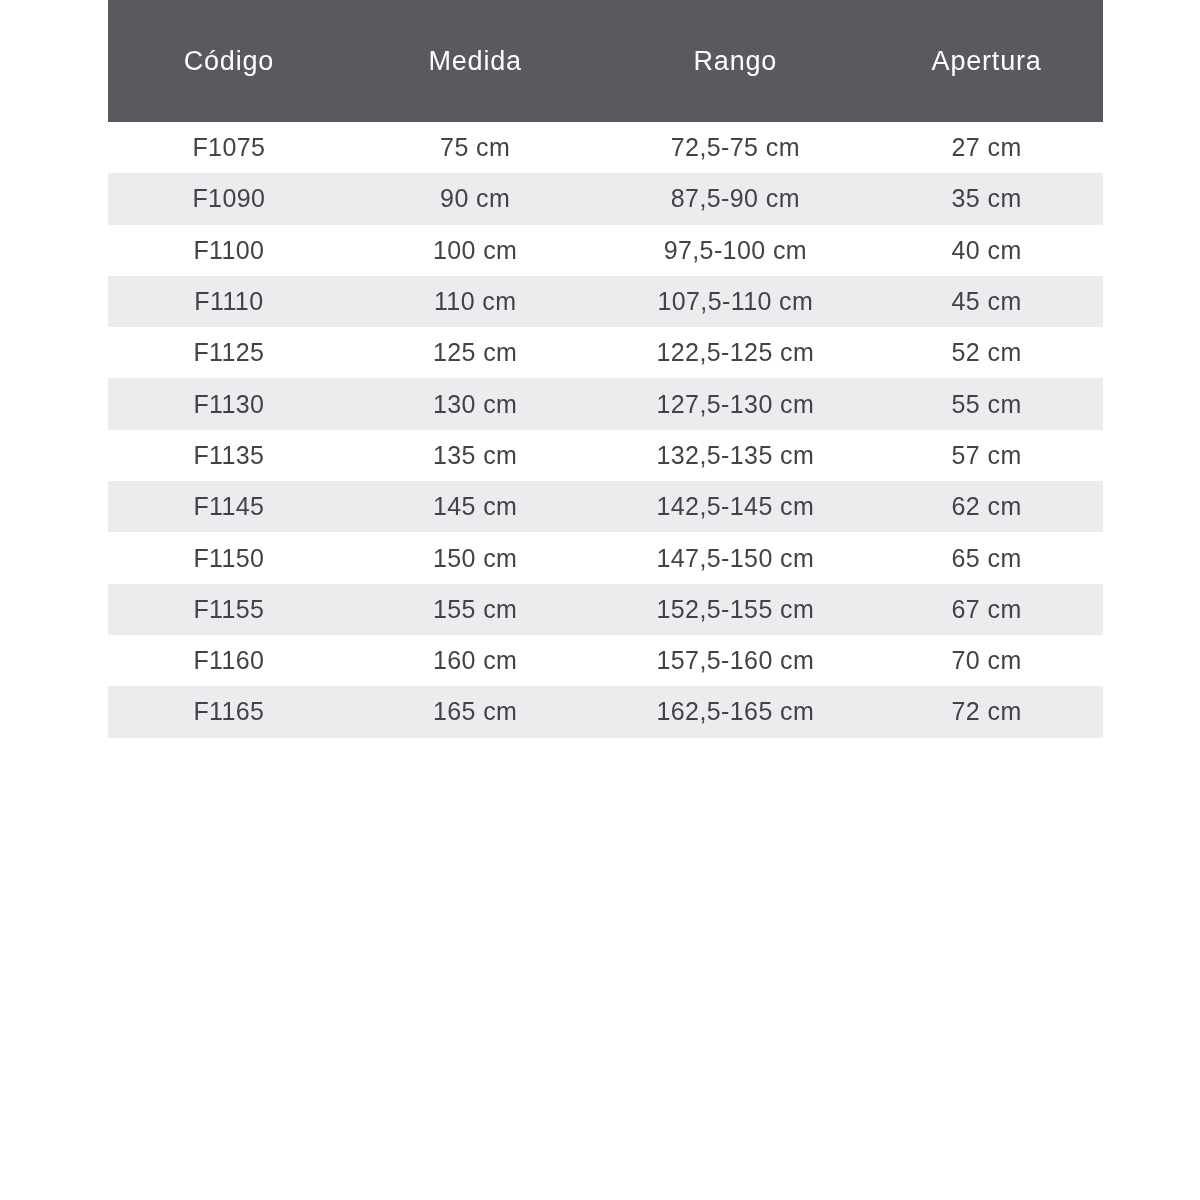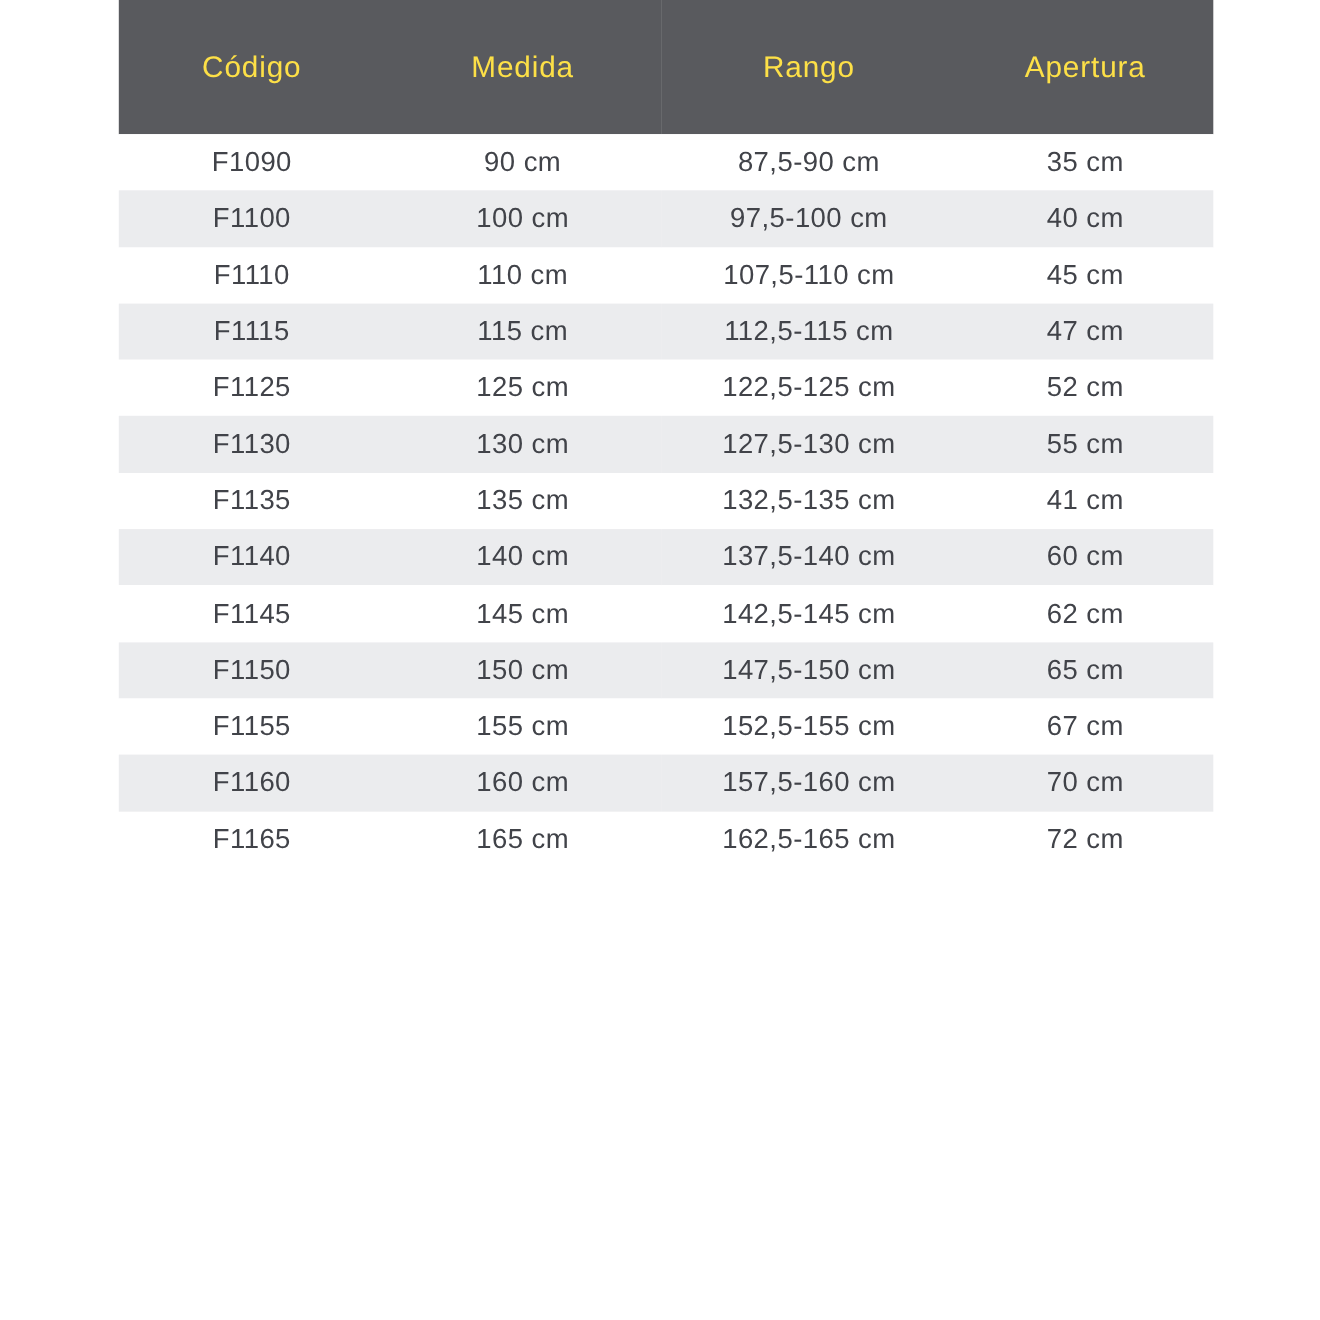--- a/index.html
+++ b/index.html
@@ -28,21 +28,21 @@
     border-collapse: collapse;
     table-layout: fixed;
   }
   table.size-table col.c1 { width: 24.3%; }
   table.size-table col.c2 { width: 25.2%; }
   table.size-table col.c3 { width: 27.1%; }
   table.size-table col.c4 { width: 23.4%; }
 
   thead th {
     background: #595a5e;
-    color: #fde047;
+    color: #ffffff;
     height: 122px;
     font-size: 27px;
     font-weight: 400;
     letter-spacing: 0.8px;
     text-align: center;
     vertical-align: middle;
     padding: 0;
   }
   tbody td {
     height: 51.3px;
@@ -77,66 +77,60 @@
       <thead>
         <tr>
           <th>Código</th>
           <th>Medida</th>
           <th>Rango</th>
           <th>Apertura</th>
         </tr>
       </thead>
       <tbody>
           <tr>
+            <td>F1075</td>
+            <td>75 cm</td>
+            <td>72,5-75 cm</td>
+            <td>27 cm</td>
+          </tr>
+          <tr>
             <td>F1090</td>
             <td>90 cm</td>
             <td>87,5-90 cm</td>
             <td>35 cm</td>
           </tr>
           <tr>
             <td>F1100</td>
             <td>100 cm</td>
             <td>97,5-100 cm</td>
             <td>40 cm</td>
           </tr>
           <tr>
             <td>F1110</td>
             <td>110 cm</td>
             <td>107,5-110 cm</td>
             <td>45 cm</td>
           </tr>
           <tr>
-            <td>F1115</td>
-            <td>115 cm</td>
-            <td>112,5-115 cm</td>
-            <td>47 cm</td>
-          </tr>
-          <tr>
             <td>F1125</td>
             <td>125 cm</td>
             <td>122,5-125 cm</td>
             <td>52 cm</td>
           </tr>
           <tr>
             <td>F1130</td>
             <td>130 cm</td>
             <td>127,5-130 cm</td>
             <td>55 cm</td>
           </tr>
           <tr>
             <td>F1135</td>
             <td>135 cm</td>
             <td>132,5-135 cm</td>
-            <td>41 cm</td>
-          </tr>
-          <tr>
-            <td>F1140</td>
-            <td>140 cm</td>
-            <td>137,5-140 cm</td>
-            <td>60 cm</td>
+            <td>57 cm</td>
           </tr>
           <tr>
             <td>F1145</td>
             <td>145 cm</td>
             <td>142,5-145 cm</td>
             <td>62 cm</td>
           </tr>
           <tr>
             <td>F1150</td>
             <td>150 cm</td>

